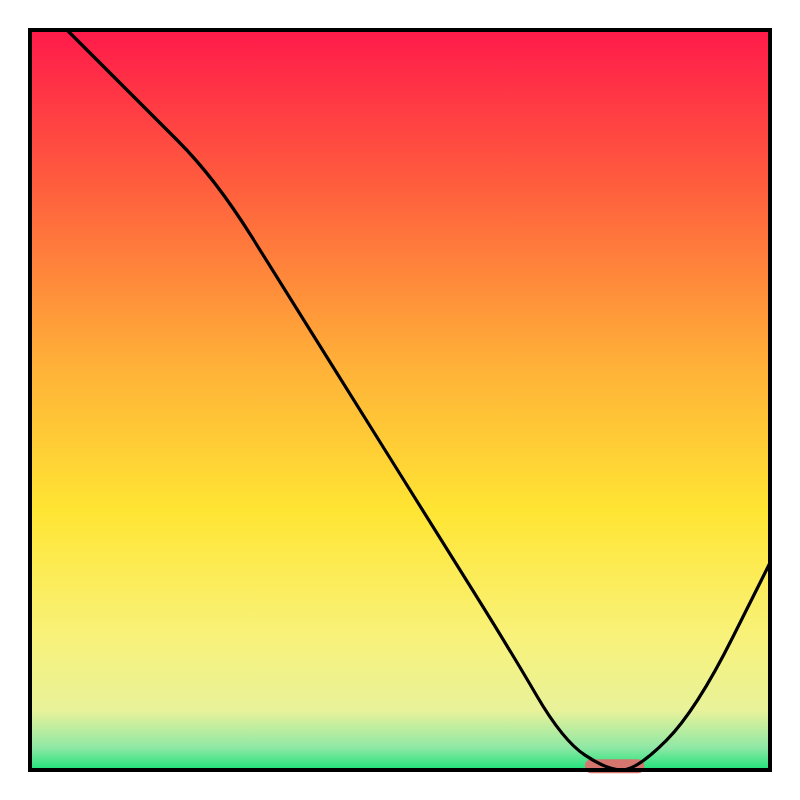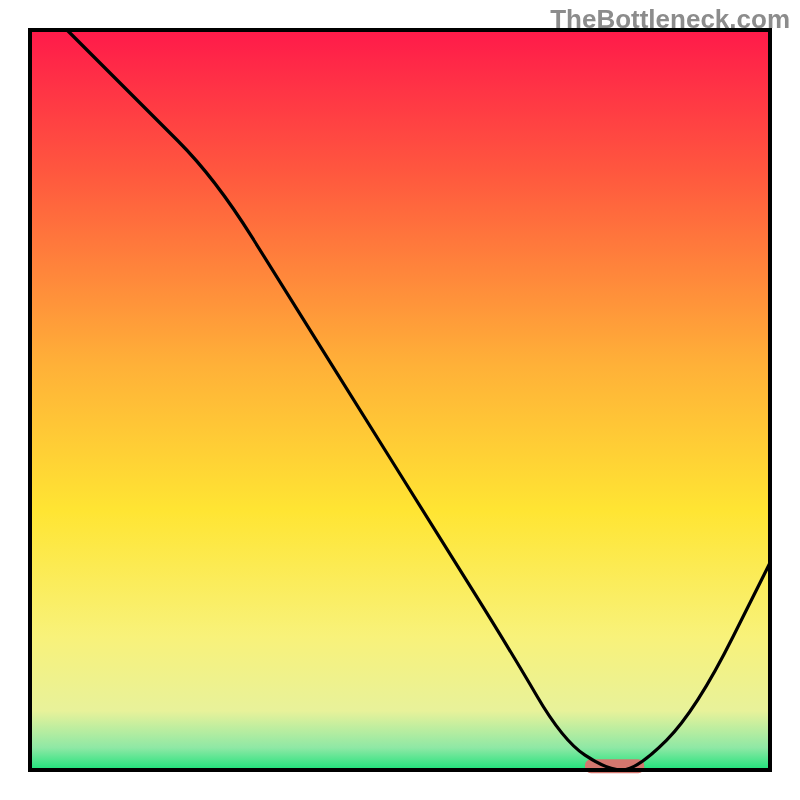--- a/index.html
+++ b/index.html
@@ -52,15 +52,14 @@
 
   <rect x="30" y="30" width="740" height="740" fill="url(#bg-grad)"></rect>
 
   <rect id="marker-rect" rx="6" ry="6" fill="#d4766e" x="585" y="759.3" width="59.19999999999993" height="14"></rect>
 
   <path id="curve-path" fill="none" stroke="#000000" stroke-width="3.2" d="M 67 30 Q 67 30 104 67 Q 141 104 178 141 Q 215 178 252 237.2 Q 289 296.4 326 355.6 Q 363 414.8 400 474 Q 437.00000000000006 533.2 474 592.4000000000001 Q 511 651.6 536.9 696 Q 562.8 740.4 585 755.2 Q 607.2 770 622 770 Q 636.8 770 666.4 740.4 Q 696 710.8 733 636.8 T 770 562.8"></path>
 
   <rect x="30" y="30" width="740" height="740" fill="none" stroke="#000000" stroke-width="4"></rect>
 </svg>
 
-<div class="watermark">TheBottleneck.com</div>
 
 </div>
 
 </body></html>

